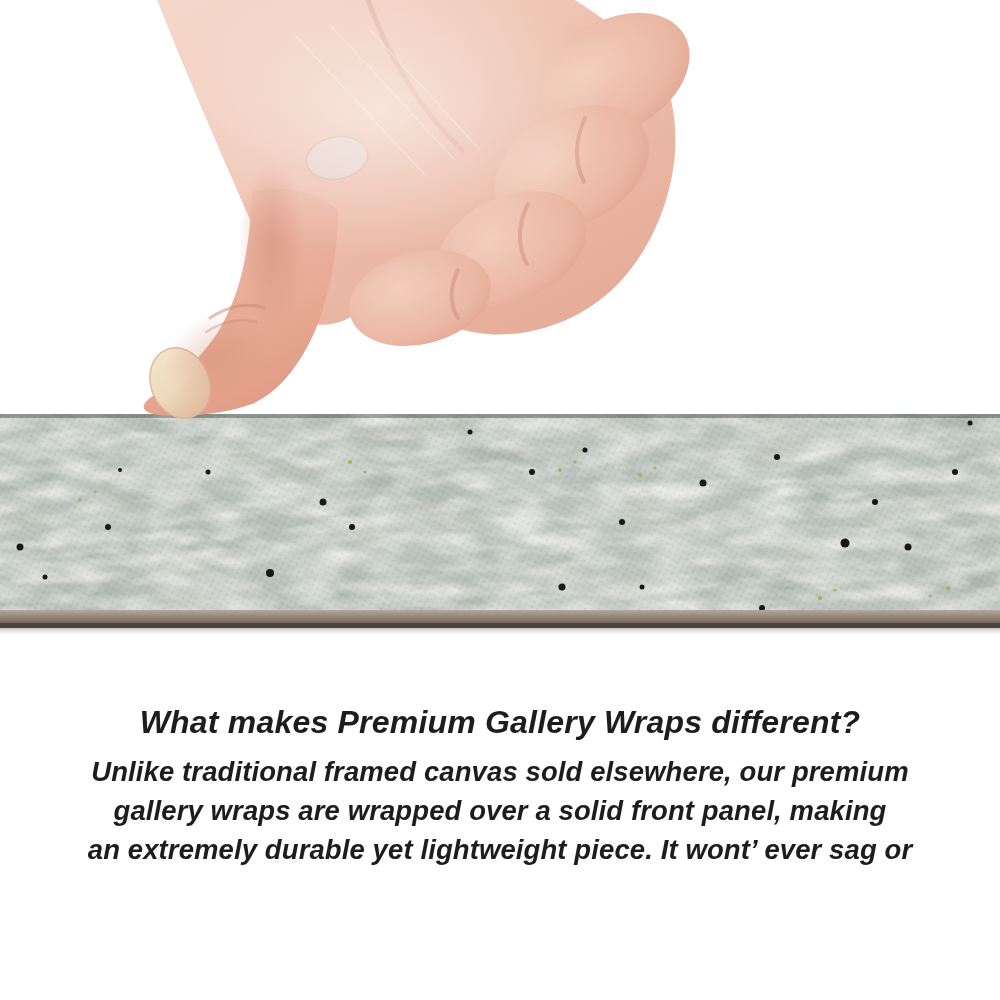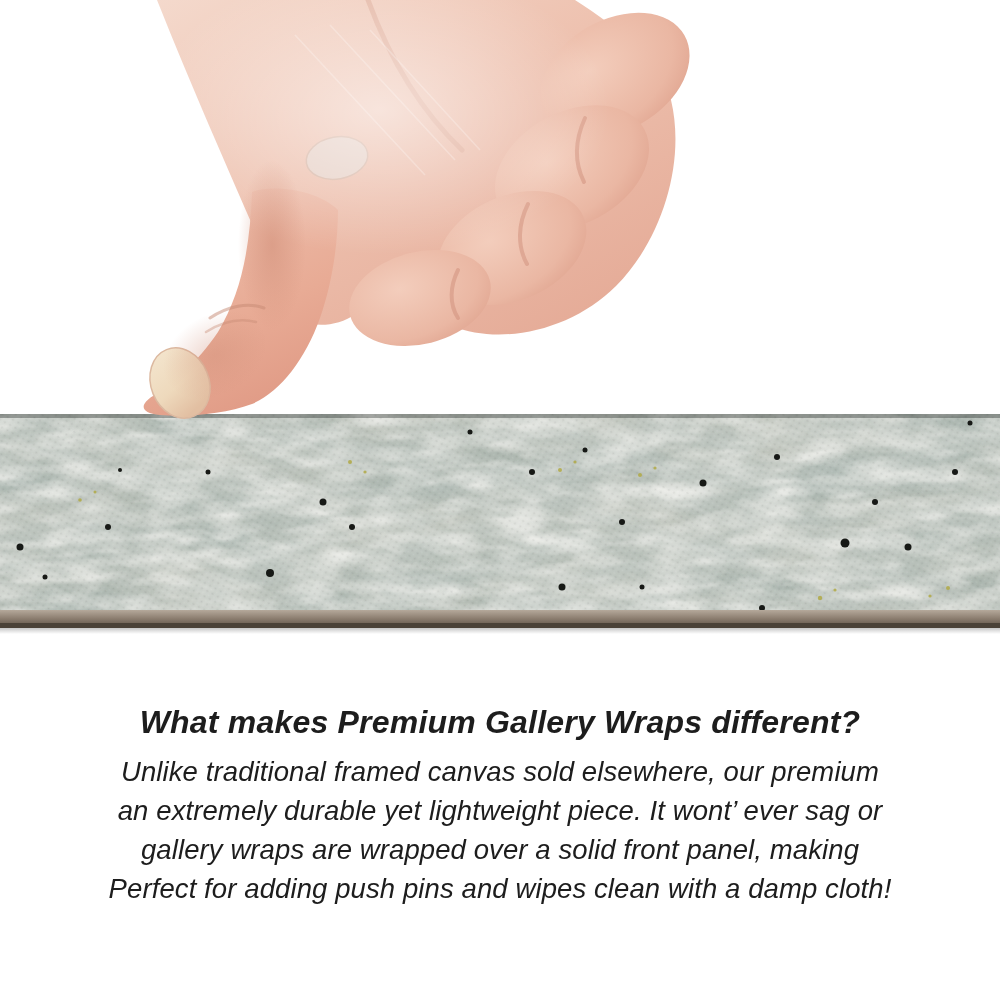--- a/index.html
+++ b/index.html
@@ -27,21 +27,21 @@
   .copy h1 {
     font-size: 32px;
     line-height: 44px;
     font-weight: 700;
     letter-spacing: 0.2px;
     margin: 0 0 8px 0;
   }
   .copy .ln {
     font-size: 27.5px;
     line-height: 39px;
-    font-weight: 400;
+    font-weight: 700;
     letter-spacing: 0.1px;
   }
 </style>
 </head>
 <body>
 
 <div class="stage">
 
   <svg class="art" viewBox="0 0 1000 1000" xmlns="http://www.w3.org/2000/svg" aria-hidden="true">
     <defs>
@@ -207,18 +207,17 @@
         <path d="M295,35 L425,175"></path>
         <path d="M330,25 L455,160"></path>
         <path d="M370,30 L480,150"></path>
       </g>
     </g>
   </svg>
 
   <div class="copy">
     <h1>What makes Premium Gallery Wraps different?</h1>
     <p class="ln">Unlike traditional framed canvas sold elsewhere, our premium</p>
+    <p class="ln">gallery wraps are wrapped over a solid front panel, making</p>
     <p class="ln">an extremely durable yet lightweight piece. It wont’ ever sag or</p>
-    <p class="ln">gallery wraps are wrapped over a solid front panel, making</p>
-    <p class="ln">Perfect for adding push pins and wipes clean with a damp cloth!</p>
   </div>
 
 </div>
 
 </body></html>

